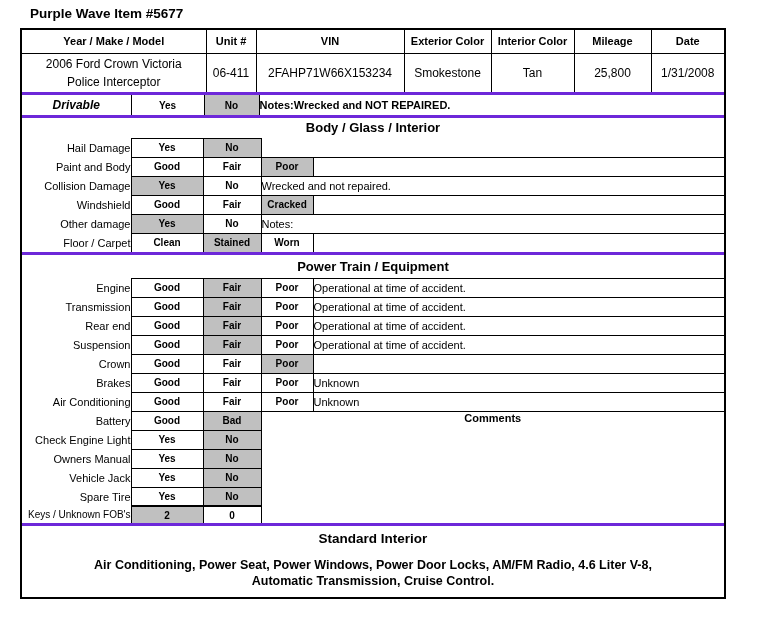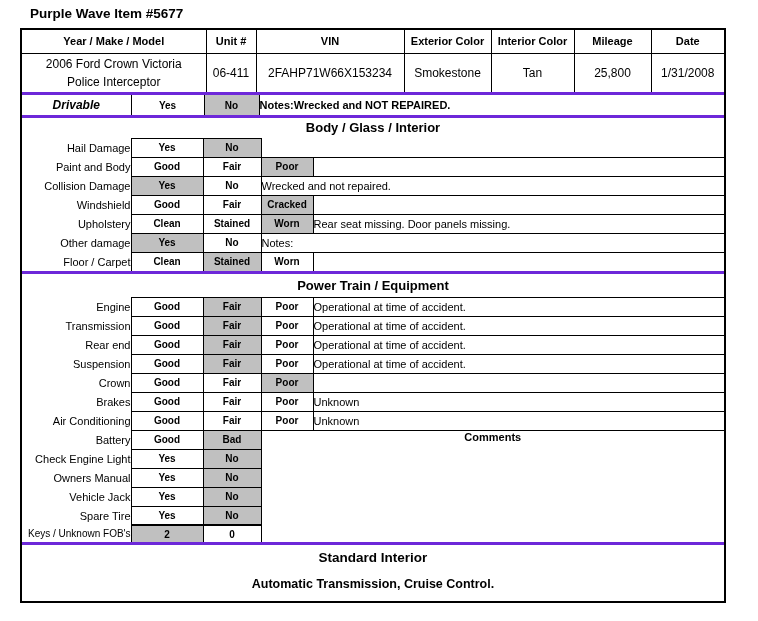--- a/index.html
+++ b/index.html
@@ -169,27 +169,20 @@
           <td class="n" colspan="2">Wrecked and not repaired.</td>
         </tr>
         <tr class="r">
           <td class="lbl">Windshield</td>
           <td class="c">Good</td>
           <td class="c">Fair</td>
           <td class="c hl">Cracked</td>
           <td class="n"></td>
         </tr>
         <tr class="r">
-          <td class="lbl">Upholstery</td>
-          <td class="c">Clean</td>
-          <td class="c">Stained</td>
-          <td class="c hl">Worn</td>
-          <td class="n">Rear seat missing. Door panels missing.</td>
-        </tr>
-        <tr class="r">
           <td class="lbl">Other damage</td>
           <td class="c hl">Yes</td>
           <td class="c">No</td>
           <td class="n" colspan="2">Notes:</td>
         </tr>
         <tr class="r">
           <td class="lbl">Floor / Carpet</td>
           <td class="c">Clean</td>
           <td class="c hl">Stained</td>
           <td class="c">Worn</td>
@@ -294,18 +287,19 @@
           <td class="c hl">2</td>
           <td class="c">0</td>
         </tr>
       </tbody>
         </table>
     </div>
 
     <div class="block std-block">
       <div class="std-title">Standard Interior</div>
       <div class="std-text">
+        <div>Air Conditioning, Power Seat, Power Windows, Power Door Locks, AM/FM Radio, 4.6 Liter V-8,</div>
         <div>Automatic Transmission, Cruise Control.</div>
       </div>
     </div>
 
   </div>
 </div>
 
 </body></html>

